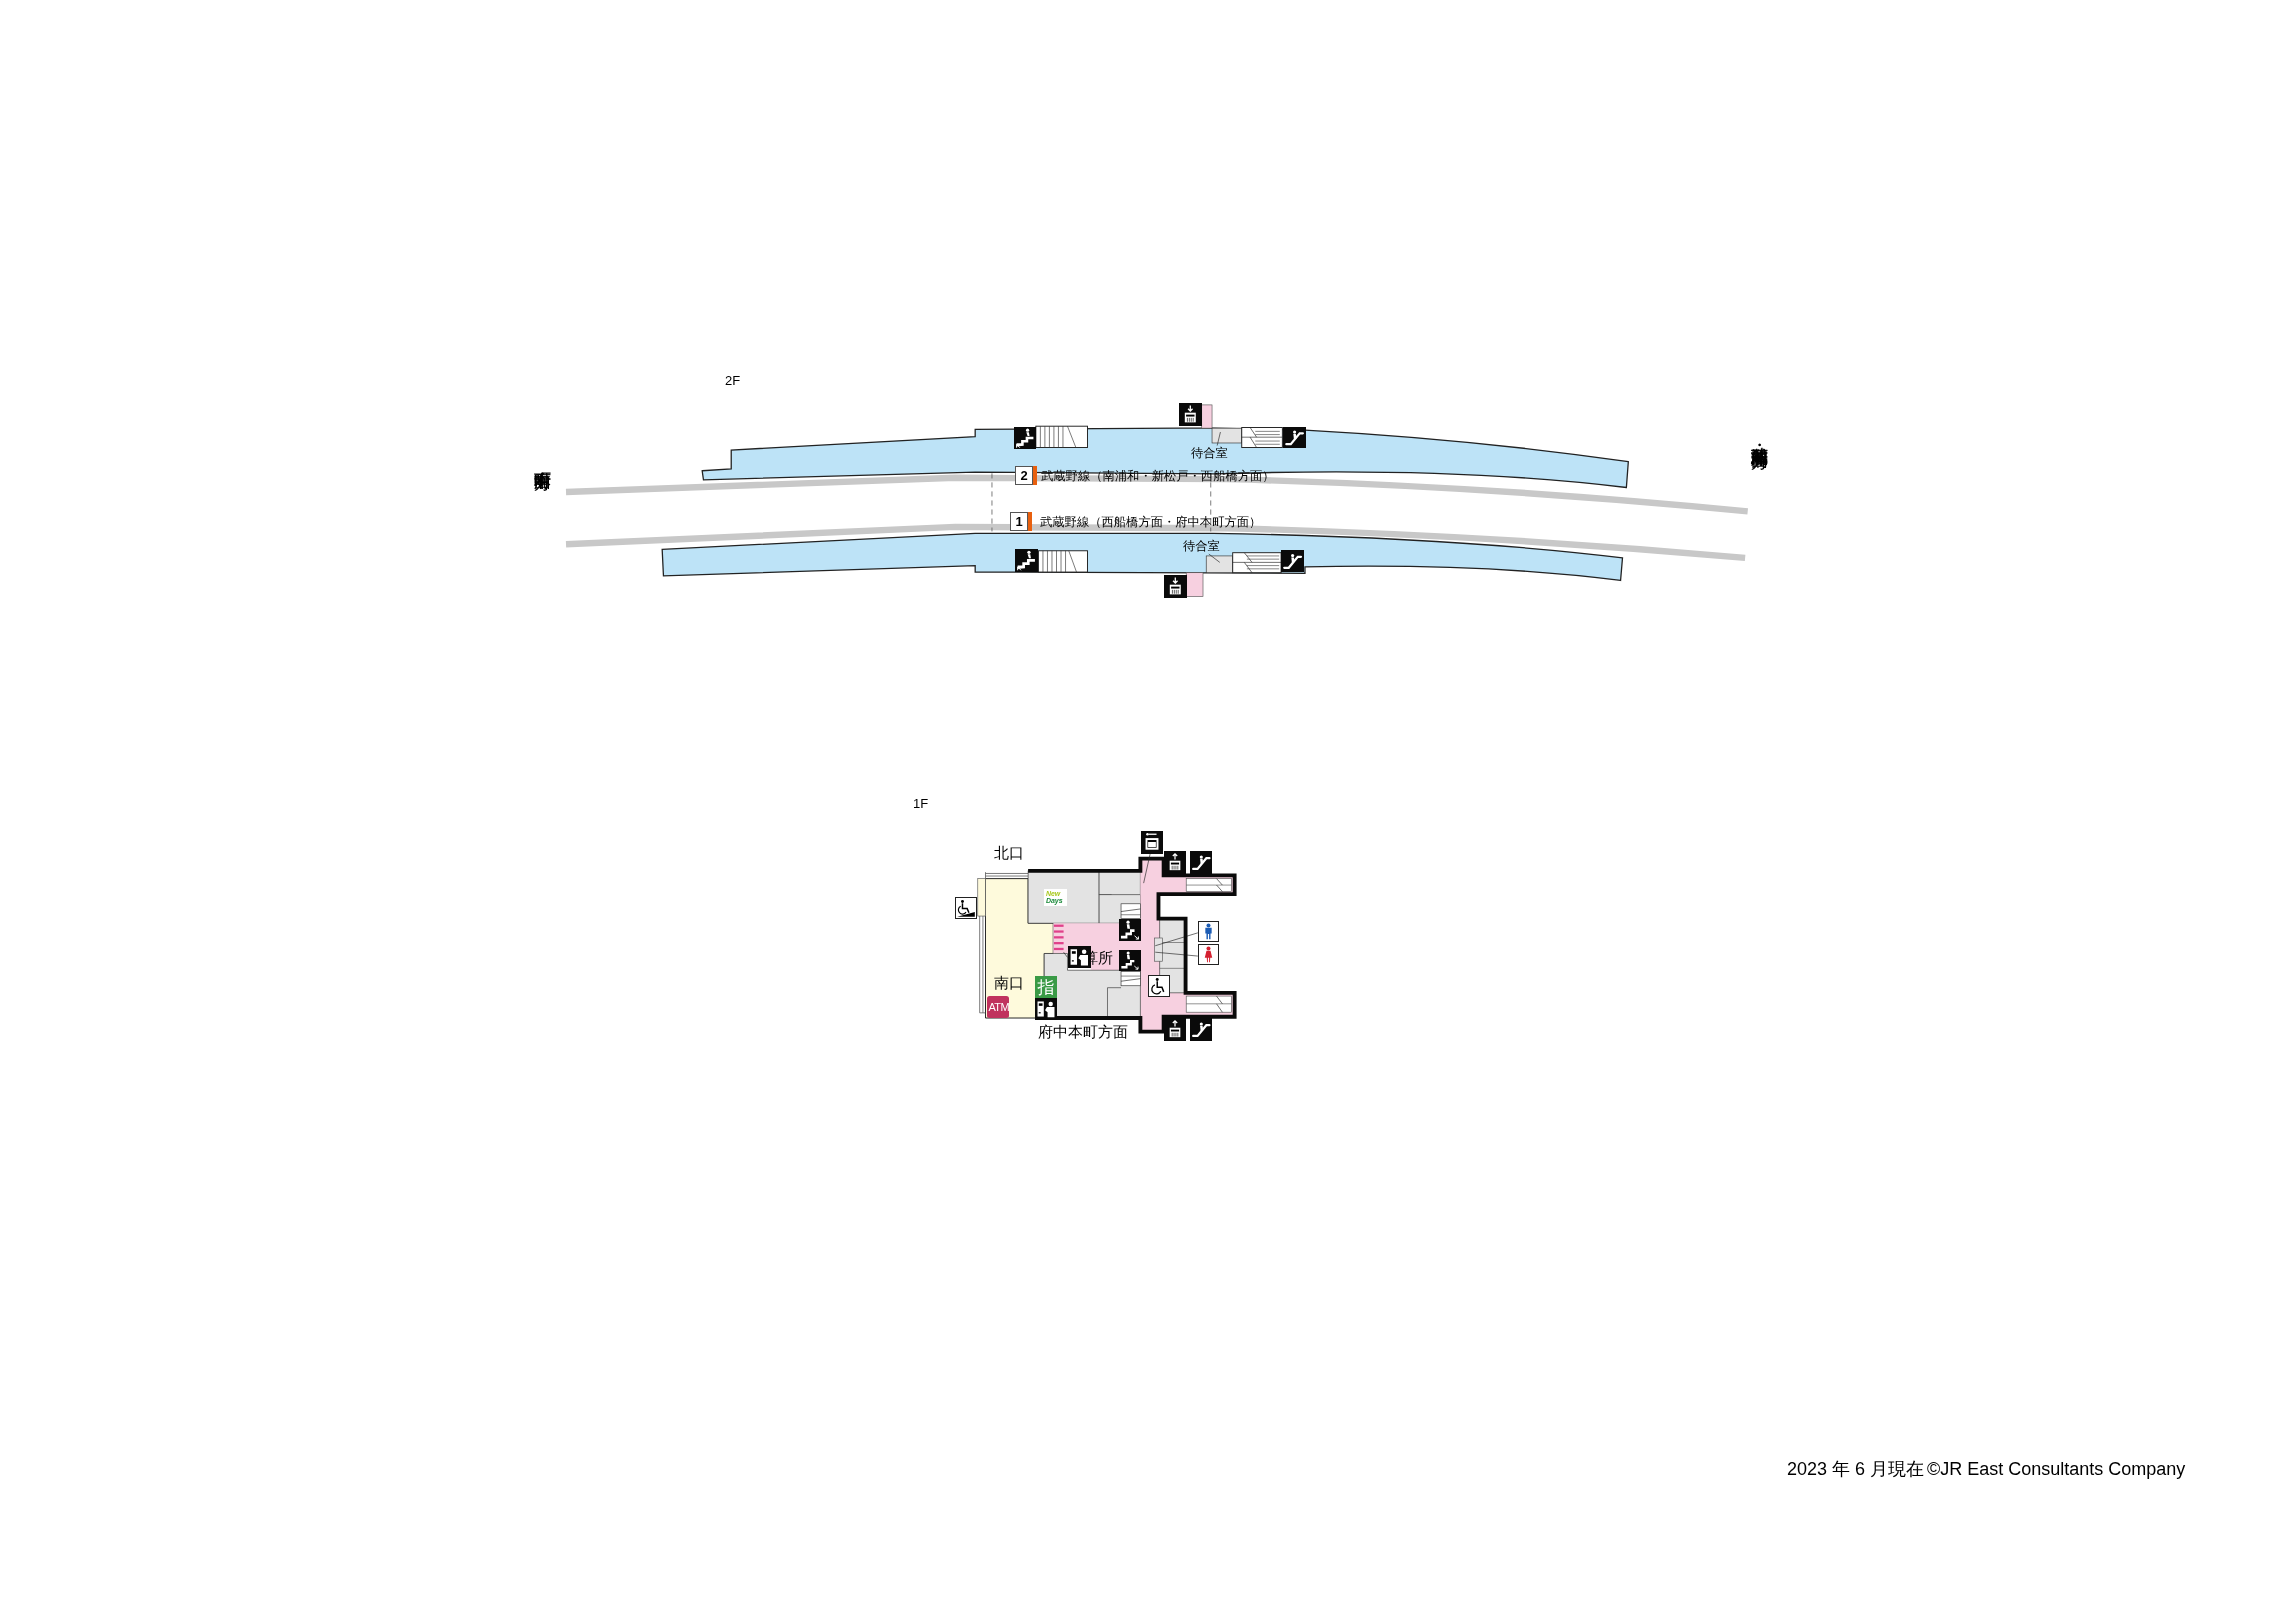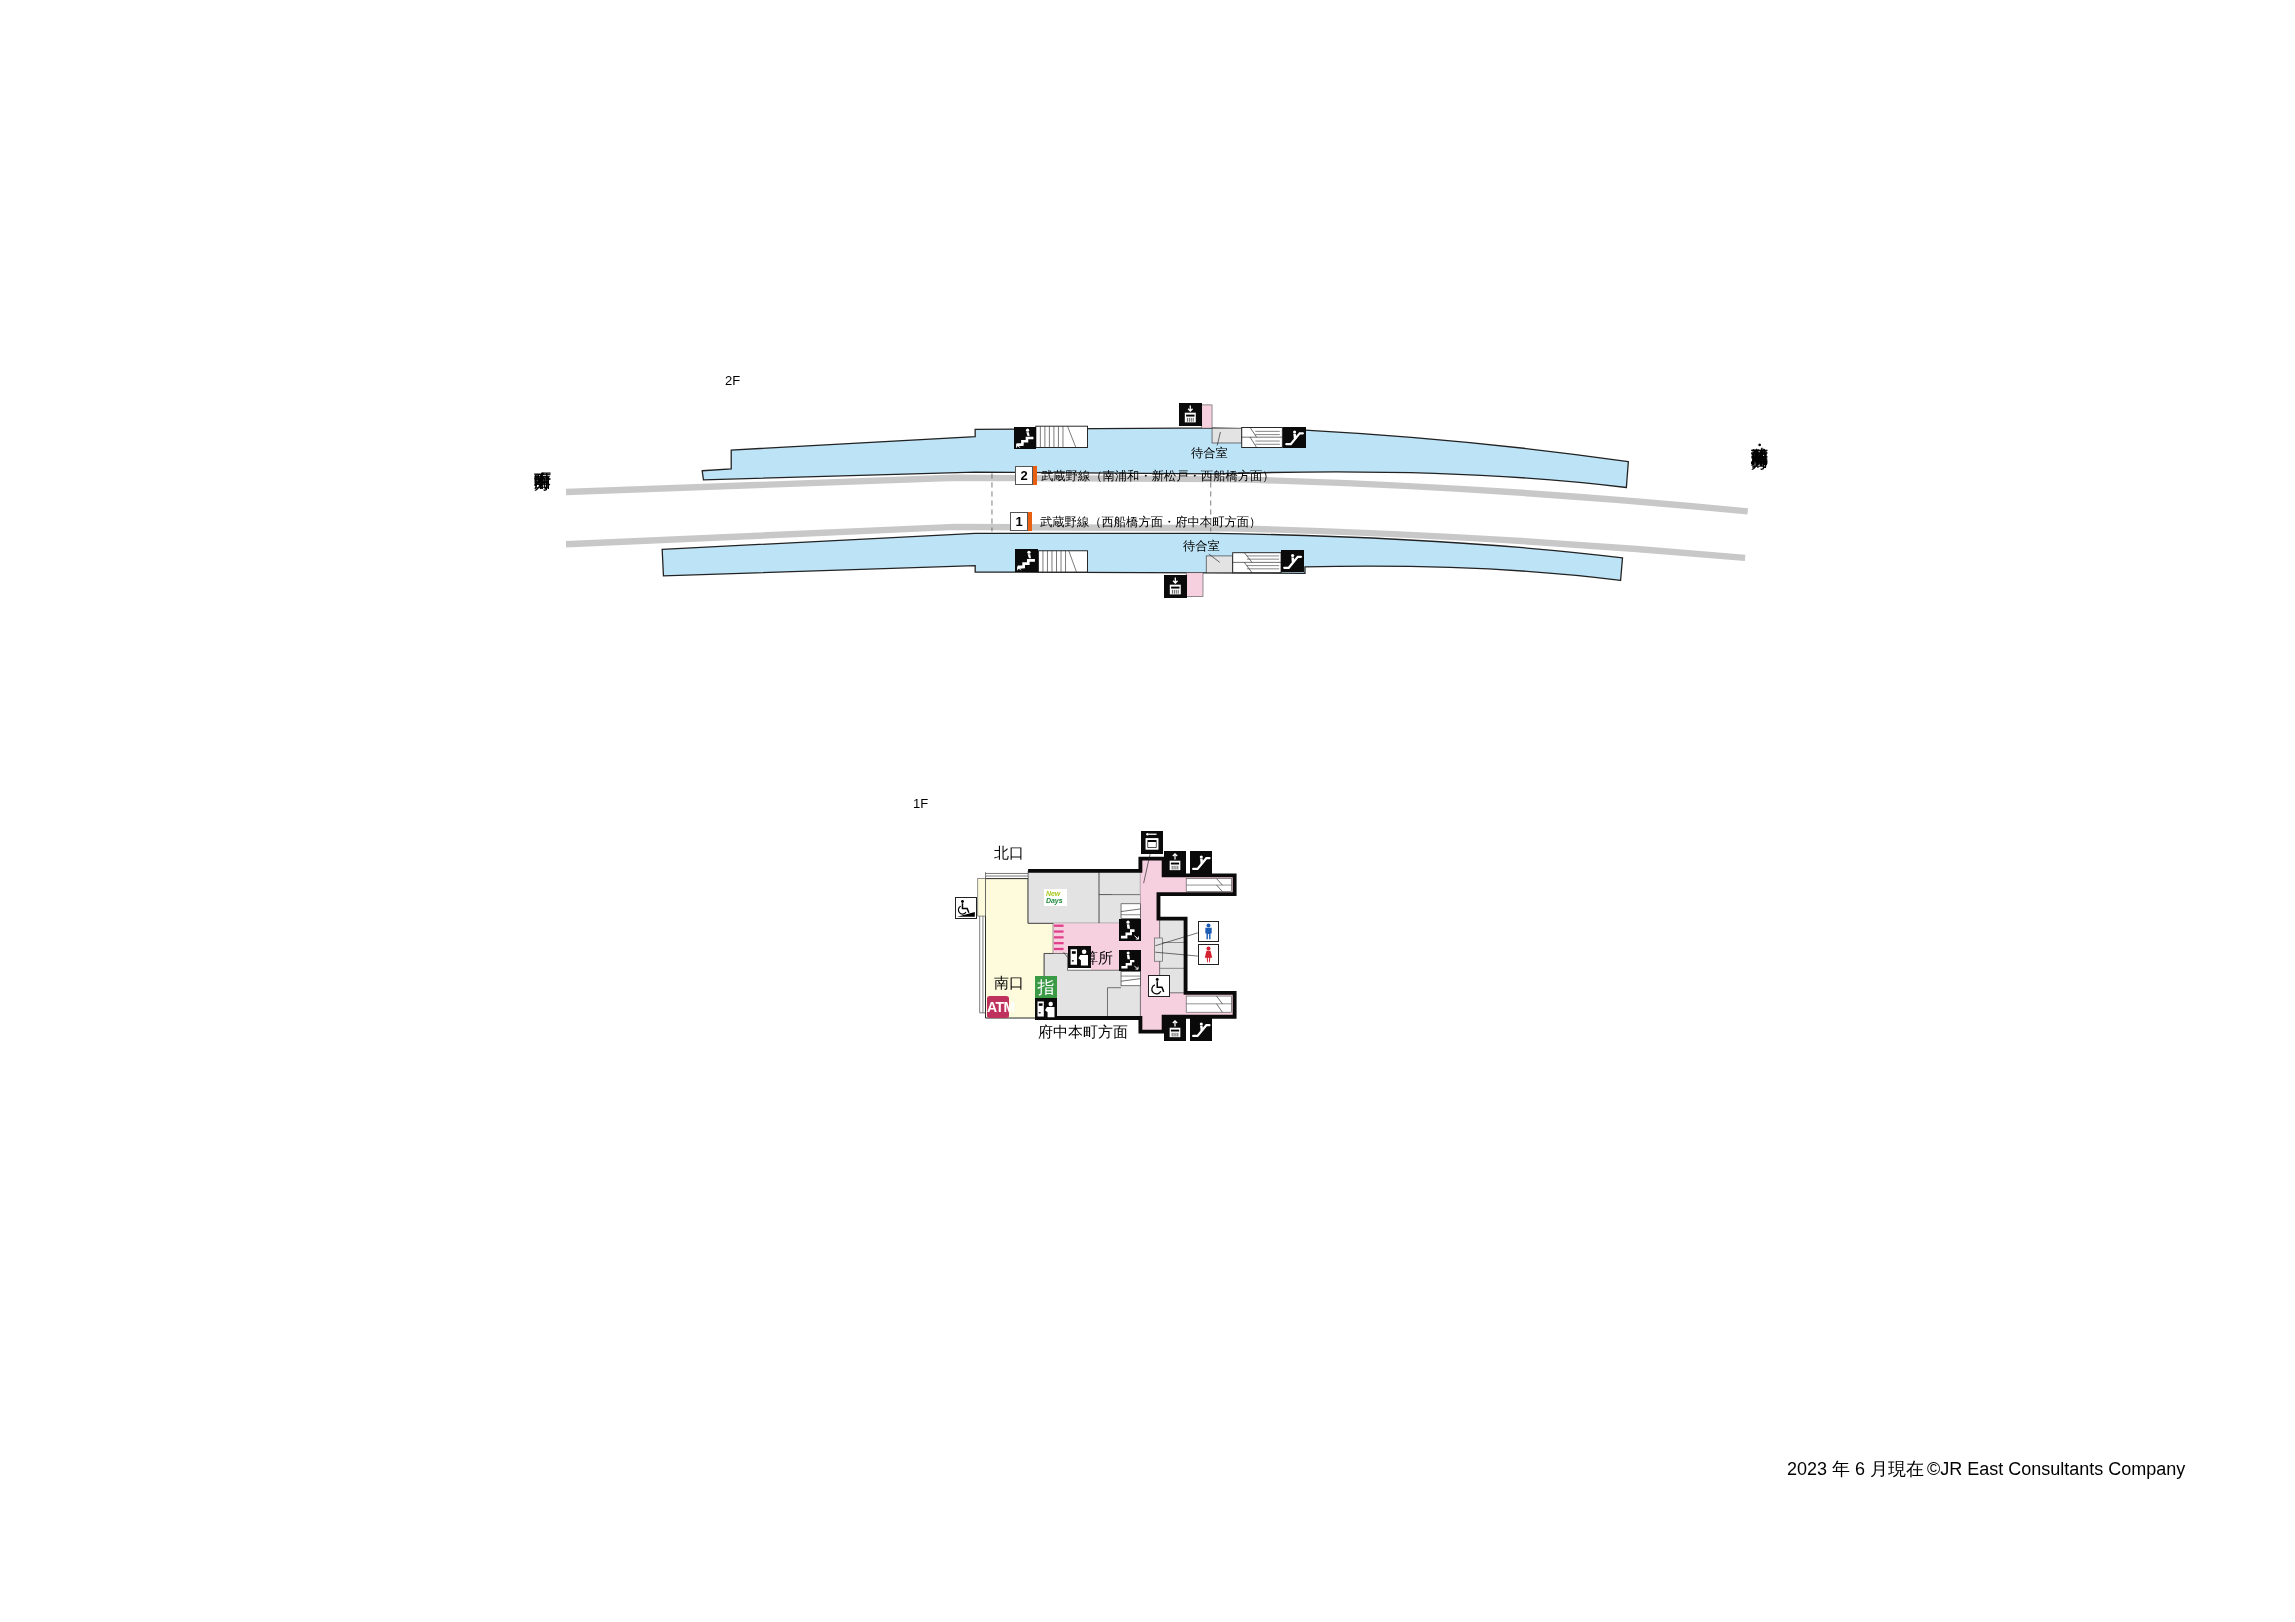--- a/index.html
+++ b/index.html
@@ -14,21 +14,21 @@
   .mid { font-size: 15px; }
   .footer { font-family: "Liberation Sans", sans-serif; font-size: 18px; }
   .track-num { position: absolute; width: 18px; height: 19px; border: 0.6px solid #555; background: #fff;
                box-sizing: border-box; font-family: "Liberation Sans", sans-serif; font-weight: bold;
                font-size: 13px; text-align: center; line-height: 17.4px; }
   .track-num::after { content: ""; position: absolute; right: -5.2px; top: -0.6px; width: 4.5px; height: 19px; background: #e8600f; }
   .icon { position: absolute; background: #0a0a0a; box-sizing: border-box; }
   .icon svg { width: 100%; height: 100%; display: block; }
   .icon.white { background: #fff; border: 1px solid #222; }
   .atm { position: absolute; background: #c0325e; border-radius: 2.6px; color: #fff;
-         font-family: "Liberation Sans", sans-serif; font-weight: bold; font-size: 14px;
+         font-family: "Liberation Sans", sans-serif; font-weight: normal; font-size: 11px;
          text-align: right; line-height: 22px; letter-spacing: -0.6px; }
   .shitei { position: absolute; background: #3a9a46; color: #fff; font-size: 17px; text-align: center; line-height: 22px; }
   .newdays { position: absolute; background: #fff; font-family: "Liberation Sans", sans-serif; font-weight: bold;
              font-style: italic; font-size: 7px; line-height: 7px; padding: 1.3px 1.9px; box-sizing: border-box; }
   .newdays .nw { color: #a8c81c; display: block; }
   .newdays .dy { color: #1a8a3a; display: block; }
 </style>
 </head>
 <body>
 

